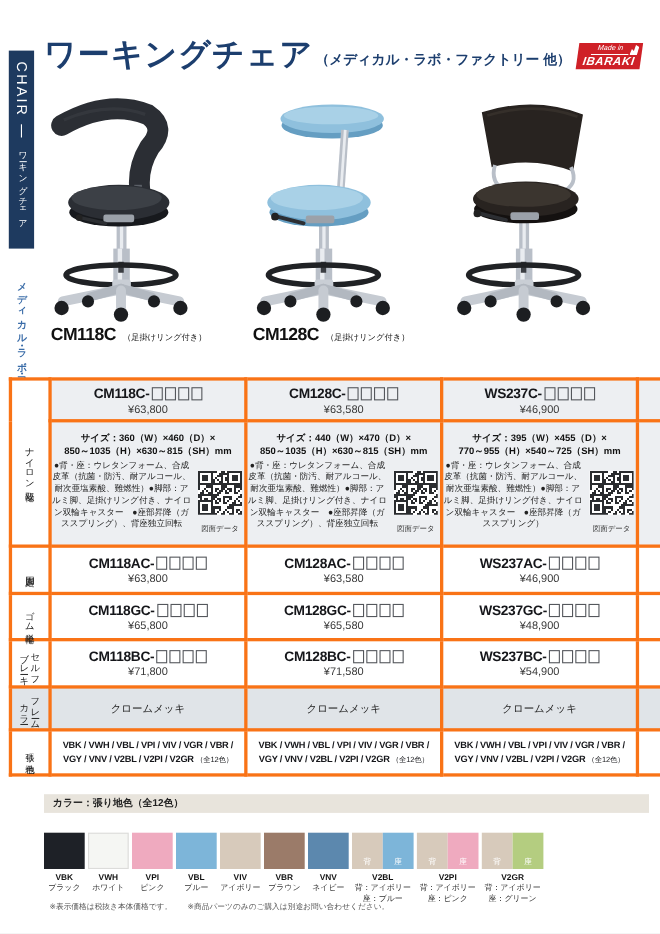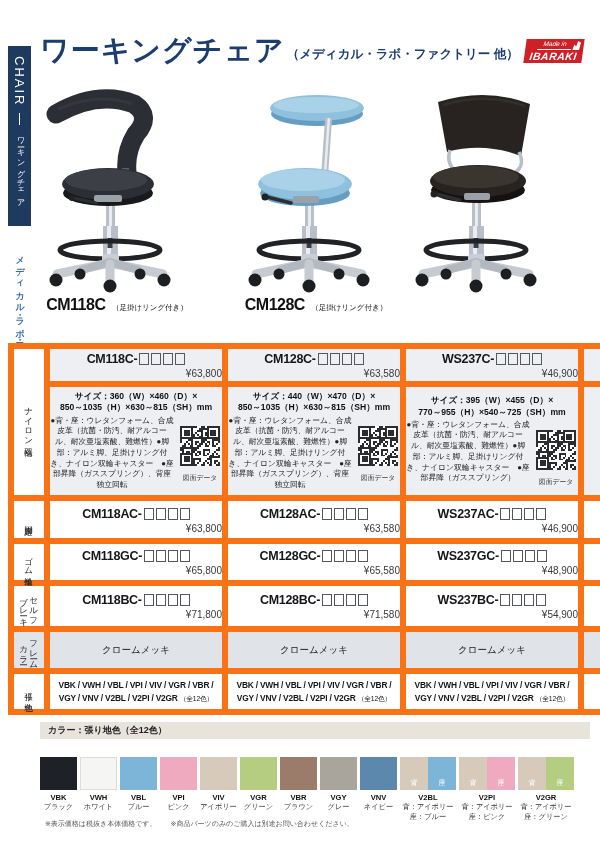--- a/index.html
+++ b/index.html
@@ -27,30 +27,30 @@
                clip-path:polygon(0 100%,20% 40%,45% 60%,60% 0,100% 20%,85% 100%);}
   
   .chair-fig{position:absolute;top:82px;width:170px;margin:0;text-align:center;}
   .chair-fig svg{display:block;width:170px;height:212px;}
   .chair-cap{margin-top:2px;white-space:nowrap;}
   .chair-cap .model{font-size:16px;font-weight:bold;letter-spacing:-.5px;color:#111;}
   .chair-cap .note{font-size:7.5px;color:#111;margin-left:2px;}
   
   table.spec{position:absolute;left:8px;top:343px;width:592px;border-collapse:collapse;
              table-layout:fixed;border:1px solid #a9aeb4;}
-  table.spec td,table.spec th{border:6px solid #f97316;padding:0;vertical-align:middle;
+  table.spec td,table.spec th{border:3px solid #f97316;padding:0;vertical-align:middle;
              font-weight:normal;text-align:center;box-sizing:border-box;background:#fff;}
   tr.gray td{background:#edeff2;}
   tr.frame td,tr.frame th{background:#e0e4e8;}
   .vlabel{writing-mode:vertical-rl;margin:0 auto;font-size:8.5px;line-height:1.2;
           letter-spacing:.5px;color:#222;max-height:100%;}
   .mline{display:flex;align-items:center;justify-content:center;margin-top:1px;}
   .mcode{font-size:12.5px;font-weight:bold;color:#15161a;letter-spacing:-.3px;}
   .sq{display:inline-block;width:8px;height:10px;border:1.2px solid #54575c;margin-left:2px;}
-  .price{font-size:10px;color:#3a3a3a;margin-top:2px;text-align:right;}
+  .price{font-size:10px;color:#3a3a3a;margin-top:2px;}
   .speccell{text-align:left;padding:5px 7px 3px 8px;}
   .size{font-size:8.6px;font-weight:bold;color:#111;line-height:1.3;}
   .specflex{display:flex;margin-top:2px;}
   .desc{flex:1;font-size:7.8px;line-height:1.38;color:#222;padding-right:4px;}
   .qrbox{width:44px;text-align:center;padding-top:10px;}
   .qrbox svg{width:40px;height:40px;background:#fff;}
   .qrcap{font-size:6.8px;color:#333;margin-top:3px;}
   .framecell{font-size:9.5px;color:#222;}
   .uph1,.uph2{font-size:8.4px;font-weight:bold;color:#15161a;line-height:1.5;letter-spacing:-.2px;}
   .uphnote{font-size:6.8px;font-weight:normal;margin-left:2px;}
@@ -125,21 +125,21 @@
       <rect x="62" y="113" width="28" height="7" rx="2" fill="#9ba1a9"></rect>
       <path d="M64,121 L42,116" stroke="#2c2e32" stroke-width="3" stroke-linecap="round"></path>
       <circle cx="40" cy="116" r="3" fill="#222"></circle>
     </svg>
     <figcaption class="chair-cap">
       <span class="model">CM118C</span>
       <span class="note">（足掛けリング付き）</span>
     </figcaption>
   </figure>
 
-  <figure class="chair-fig" style="left:231px;">
+  <figure class="chair-fig" style="left:216px;">
     <svg viewBox="0 0 170 212">
       <ellipse cx="86" cy="32" rx="46" ry="12" fill="#659ec2"></ellipse>
       <ellipse cx="86" cy="26" rx="47" ry="13" fill="#8fc0dd"></ellipse>
       <ellipse cx="85" cy="23" rx="43" ry="8" fill="#a9d1e7"></ellipse>
       <rect x="92" y="36" width="7" height="60" fill="#b9bfc8" transform="rotate(4 95 66)"></rect>
       <rect x="94.5" y="36" width="2.5" height="60" fill="#e9ecf0" transform="rotate(4 95 66)"></rect>
       <g>
         <rect x="74" y="112" width="9" height="36" fill="#b9bfc8"></rect>
         <rect x="77" y="112" width="3" height="36" fill="#e9ecf0"></rect>
         <rect x="71" y="144" width="15" height="30" fill="#b9bfc8"></rect>
@@ -1178,48 +1178,38 @@
       <div class="chip" style="background: rgb(30, 33, 39);"></div>
       <div class="code">VBK</div>
         <div class="cname">ブラック</div>
     </div>
     <div class="sw">
       <div class="chip" style="border: 1px solid rgb(220, 220, 218); box-sizing: border-box; background: rgb(245, 246, 243);"></div>
       <div class="code">VWH</div>
         <div class="cname">ホワイト</div>
     </div>
     <div class="sw">
+      <div class="chip" style="background: rgb(239, 170, 191);"></div>
+      <div class="code">VPI</div>
+        <div class="cname">ピンク</div>
+    </div>
+    <div class="sw">
       <div class="chip" style="background: rgb(125, 181, 217);"></div>
       <div class="code">VBL</div>
         <div class="cname">ブルー</div>
-    </div>
-    <div class="sw">
-      <div class="chip" style="background: rgb(239, 170, 191);"></div>
-      <div class="code">VPI</div>
-        <div class="cname">ピンク</div>
     </div>
     <div class="sw">
       <div class="chip" style="background: rgb(215, 202, 187);"></div>
       <div class="code">VIV</div>
         <div class="cname">アイボリー</div>
     </div>
     <div class="sw">
-      <div class="chip" style="background: rgb(180, 205, 128);"></div>
-      <div class="code">VGR</div>
-        <div class="cname">グリーン</div>
-    </div>
-    <div class="sw">
       <div class="chip" style="background: rgb(155, 123, 105);"></div>
       <div class="code">VBR</div>
         <div class="cname">ブラウン</div>
-    </div>
-    <div class="sw">
-      <div class="chip" style="background: rgb(169, 165, 157);"></div>
-      <div class="code">VGY</div>
-        <div class="cname">グレー</div>
     </div>
     <div class="sw">
       <div class="chip" style="background: rgb(92, 136, 174);"></div>
       <div class="code">VNV</div>
         <div class="cname">ネイビー</div>
     </div>
     <div class="sw split">
       <div class="chip split">
         <div class="half" style="background: rgb(215, 202, 187);">
             <span class="hl">背</span>

